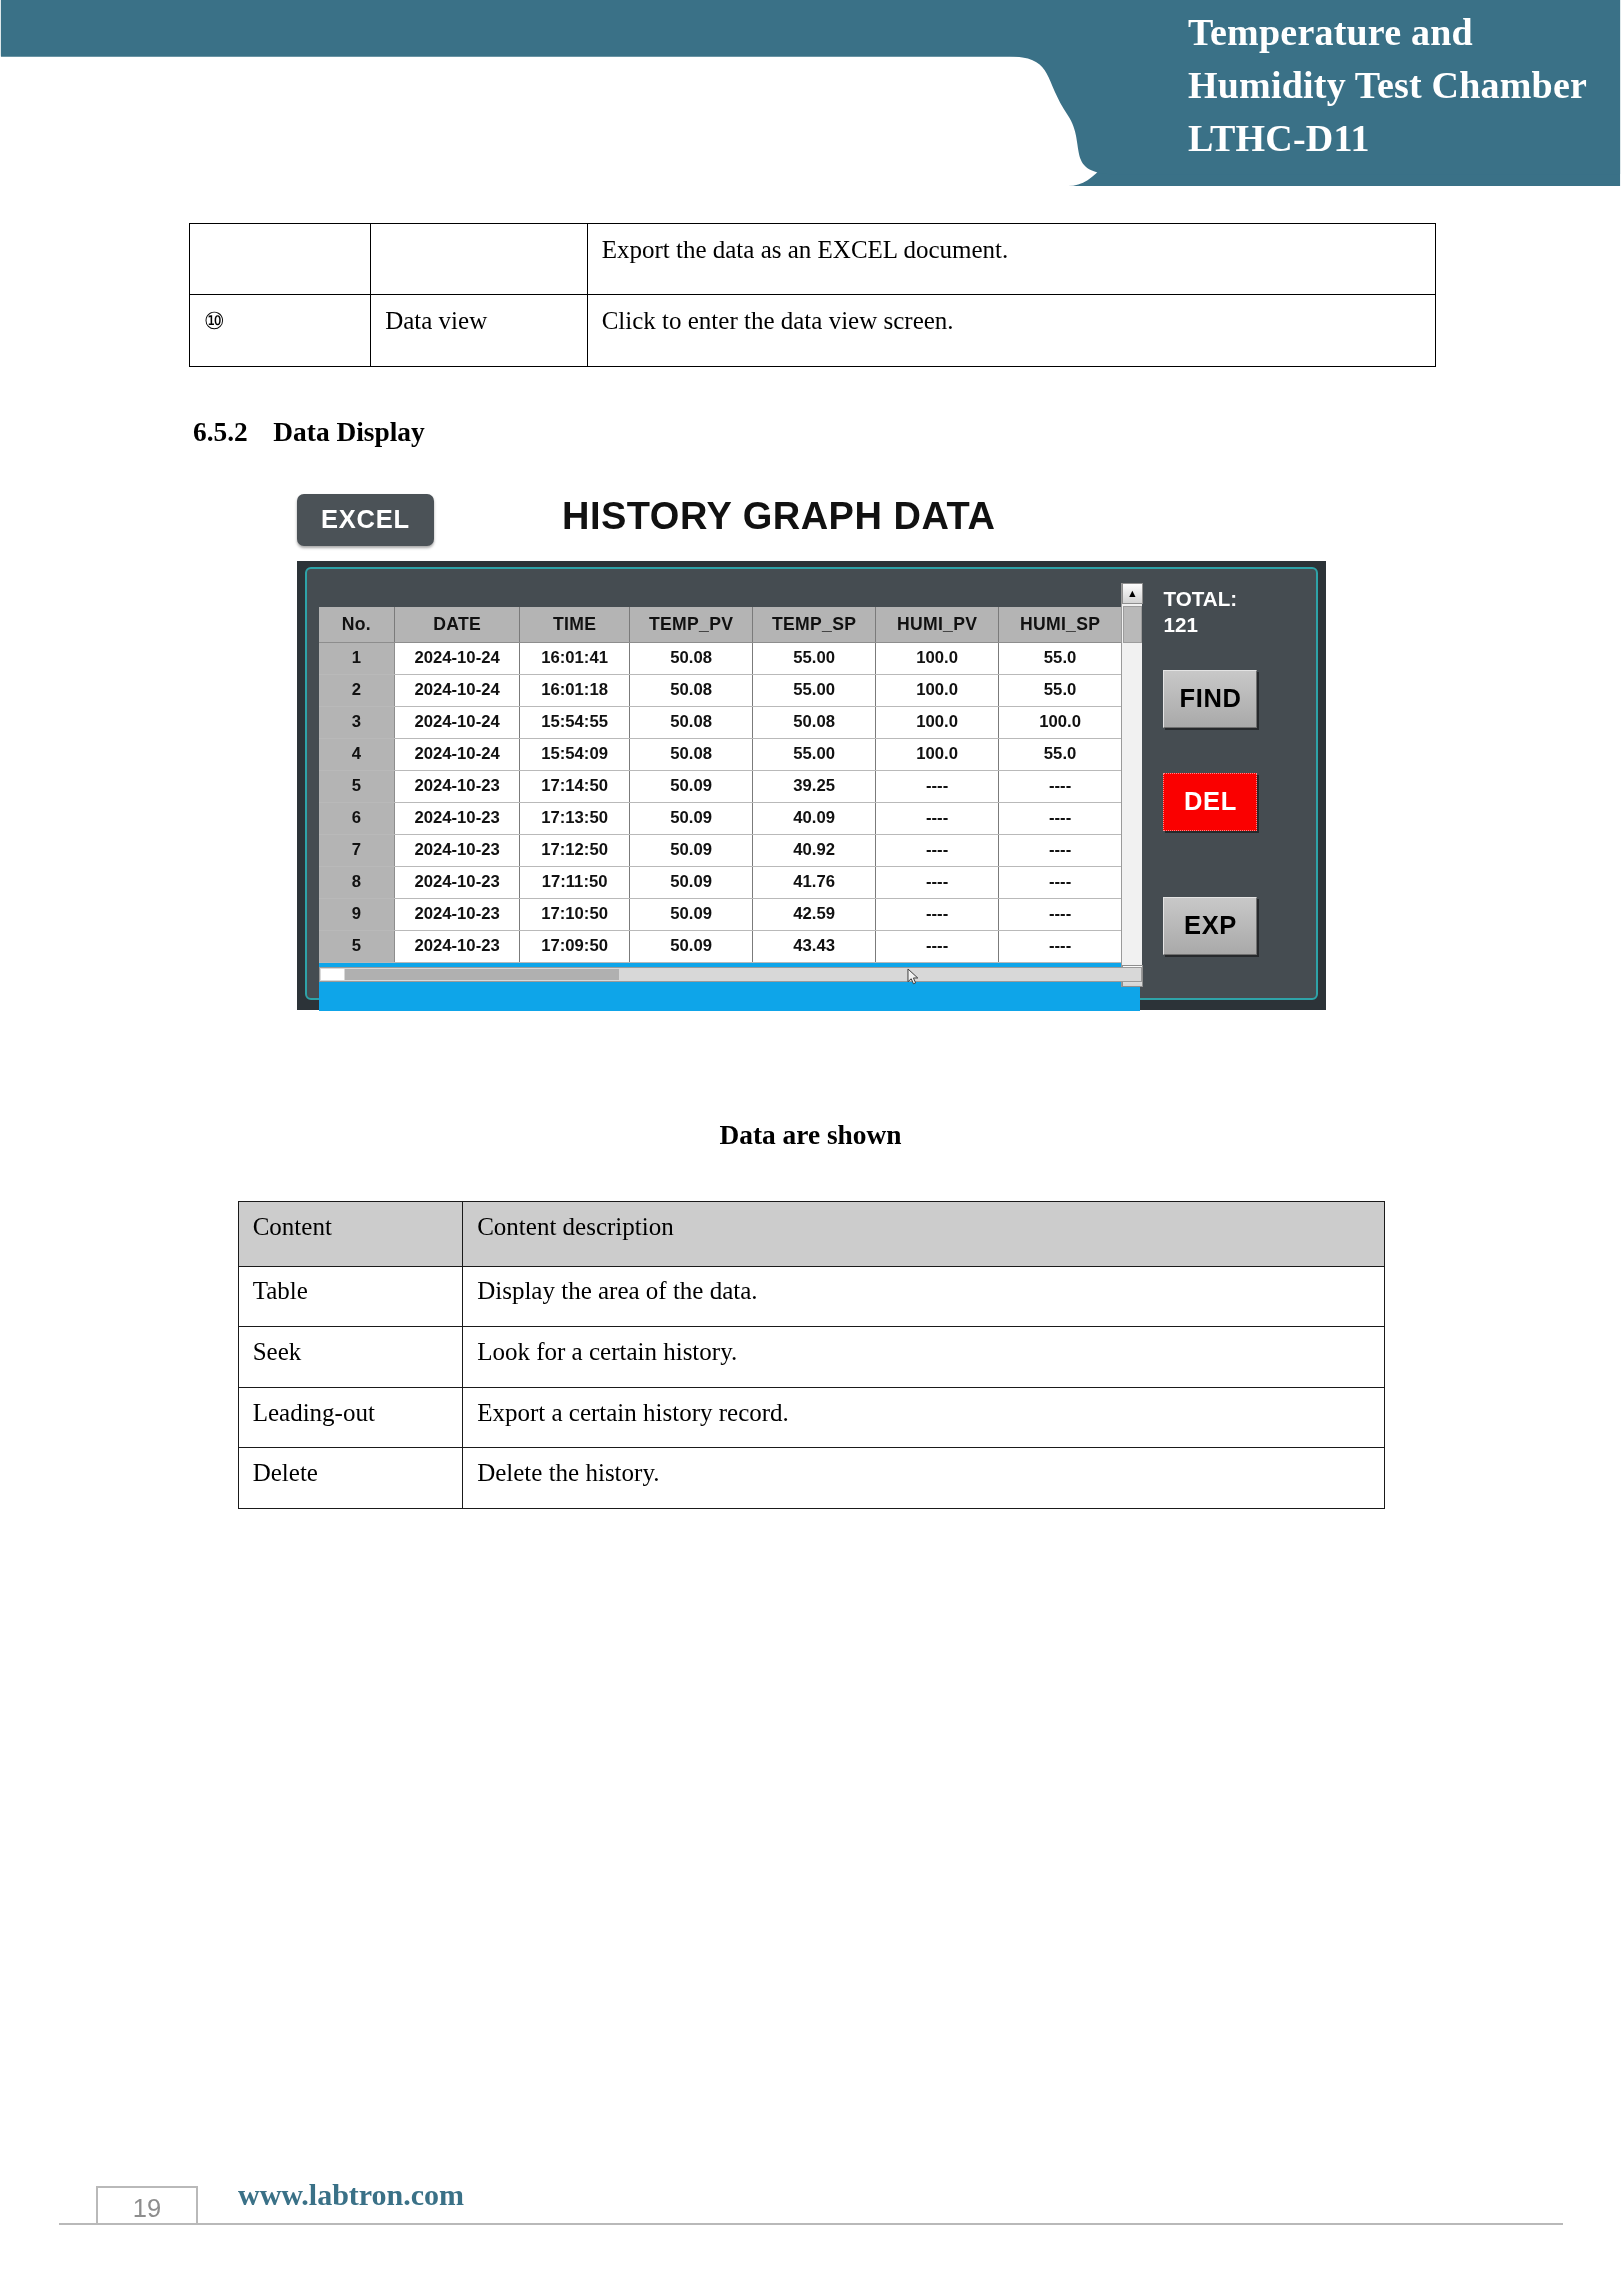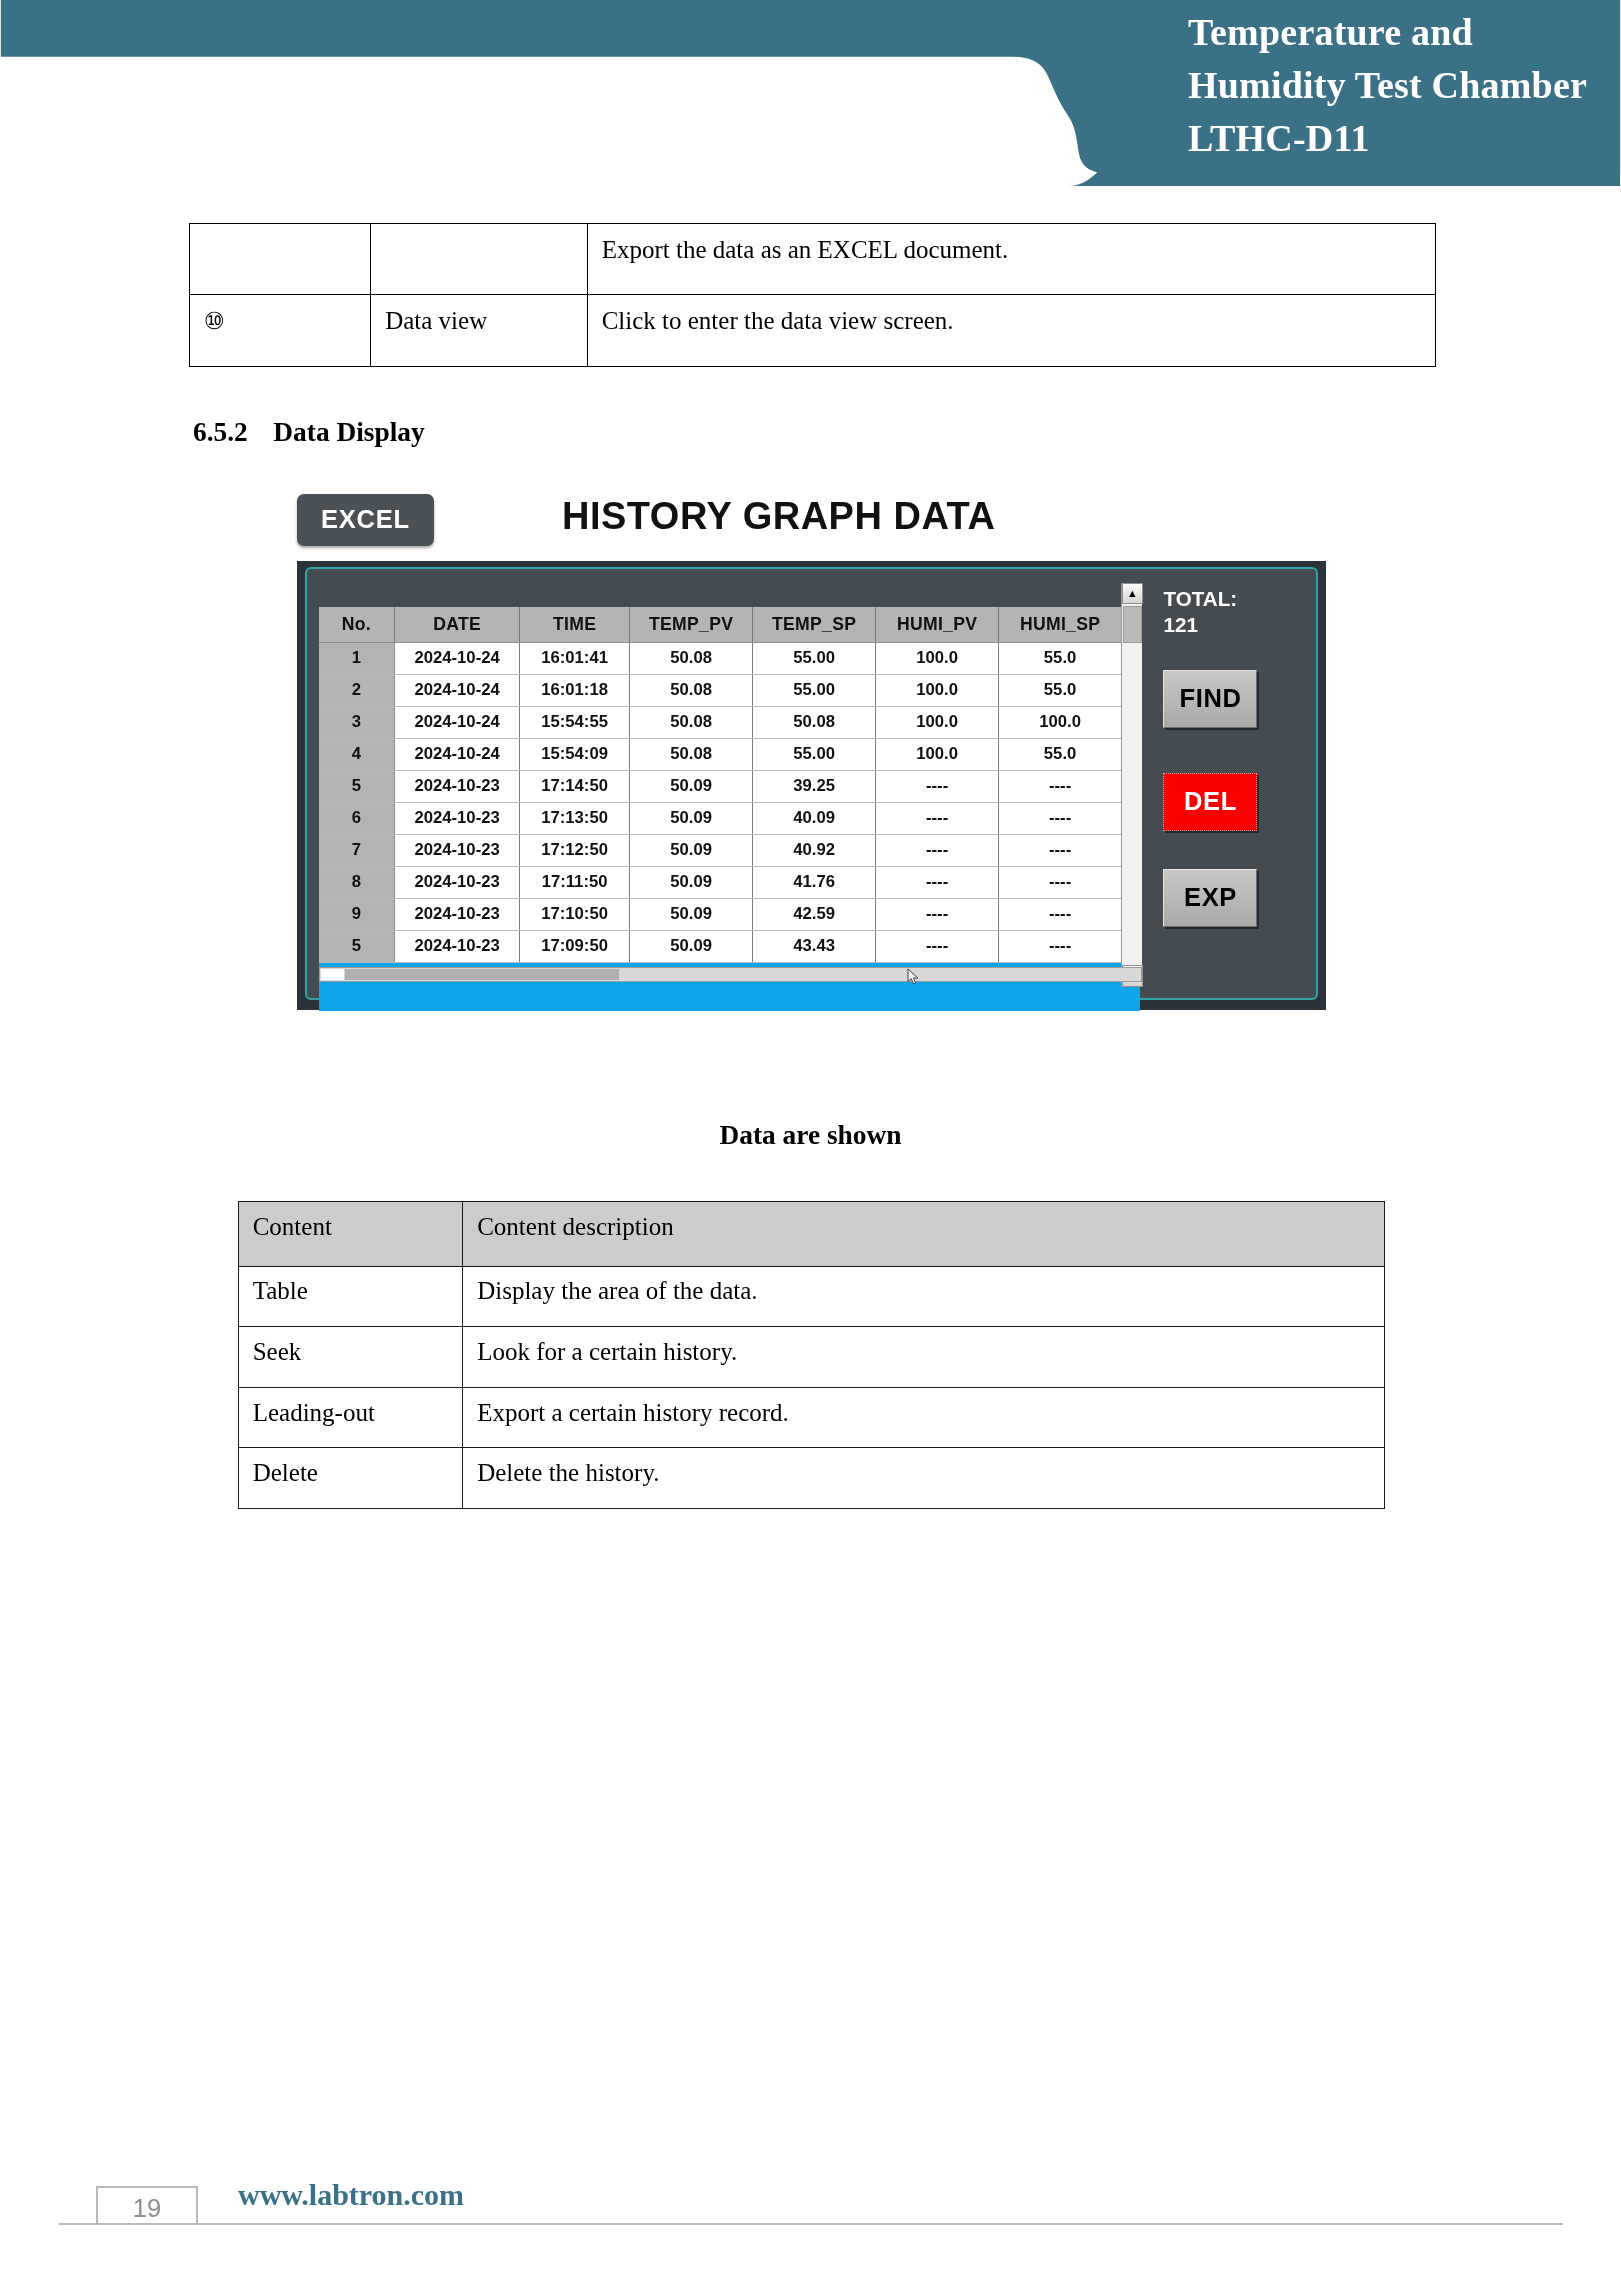--- a/index.html
+++ b/index.html
@@ -394,21 +394,21 @@
     box-shadow: 2px 2px 0 rgba(0,0,0,.45);
   }
   .hmi-btn.red {
     background: #fa0000;
     border: 1px dotted #ff8a8a;
     color: #ffffff;
     box-shadow: 2px 2px 0 rgba(0,0,0,.45);
   }
   .btn-find { top: 93px; }
   .btn-del  { top: 196px; }
-  .btn-exp  { top: 292px; text-align: center; }
+  .btn-exp  { top: 320px; text-align: center; }
 
   
   .hmi-cursor {
     position: absolute;
     top: 484px;
     left: 610px;
     width: 13.7px;
     height: 17.6px;
     pointer-events: none;
   }

